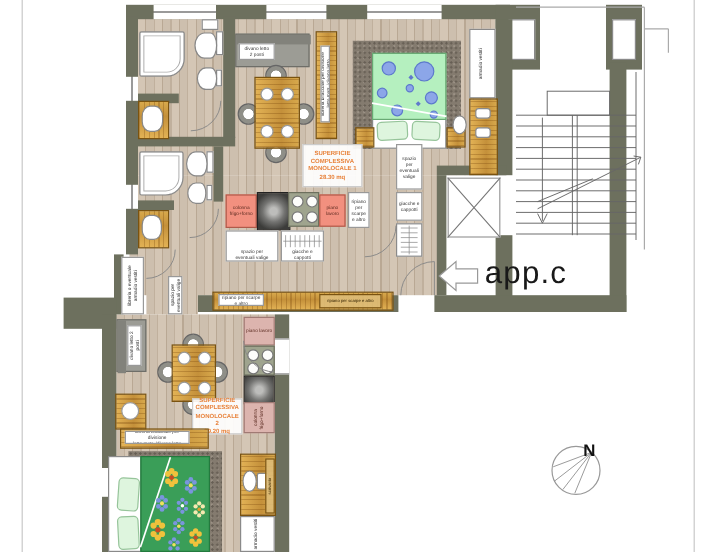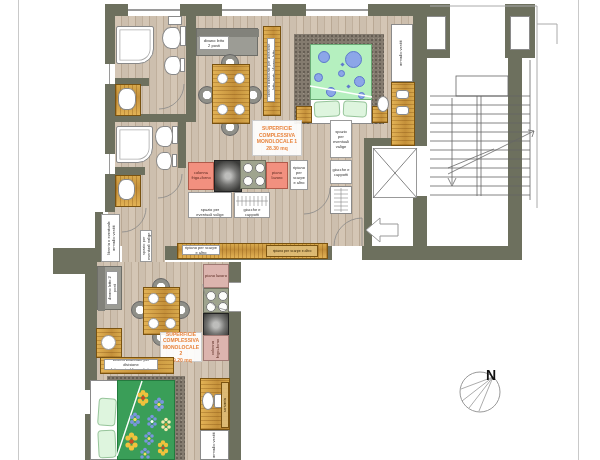--- a/index.html
+++ b/index.html
@@ -384,14 +384,15 @@
       <circle cx="480" cy="392" r="20" stroke="#999" stroke-width="1" fill="none"></circle>
       <g stroke="#888" stroke-width="0.7">
         <path d="M493,377 L461,389 M493,377 L462,401 M493,377 L469,408 M493,377 L479,411"></path>
       </g>
       <text x="486" y="380" font-size="14" fill="#111" font-weight="bold">N</text>
     </g>
 
     <polygon points="366,230 380,218 380,224 398,224 398,236 380,236 380,242" fill="#ffffff" stroke="#999" stroke-width="1"></polygon>
   </svg>
 
+  <div id="applabel">app.c</div>
 
 </div>
 
 </body></html>

